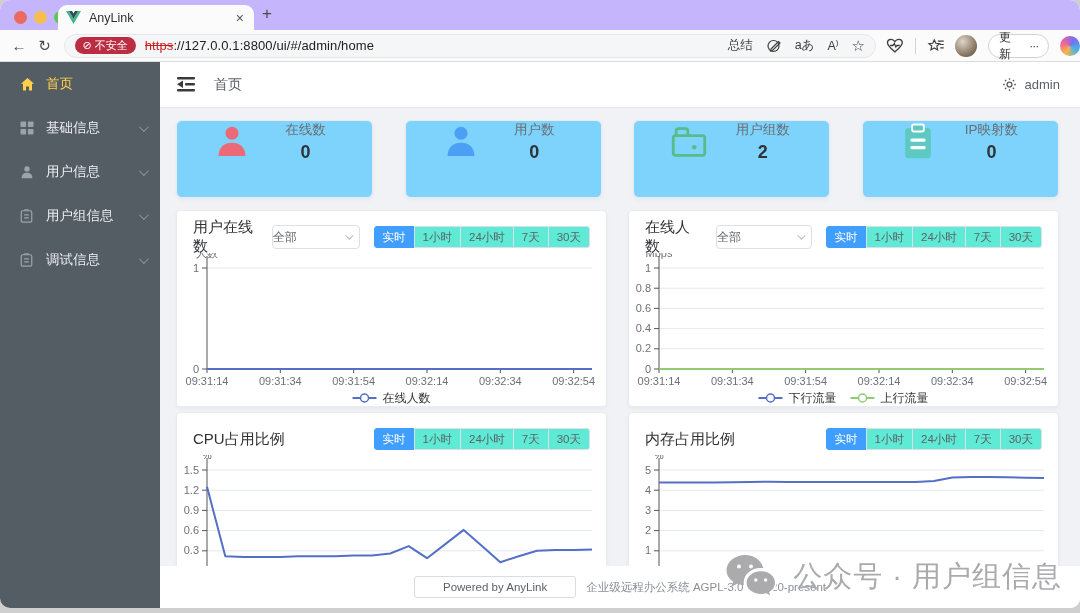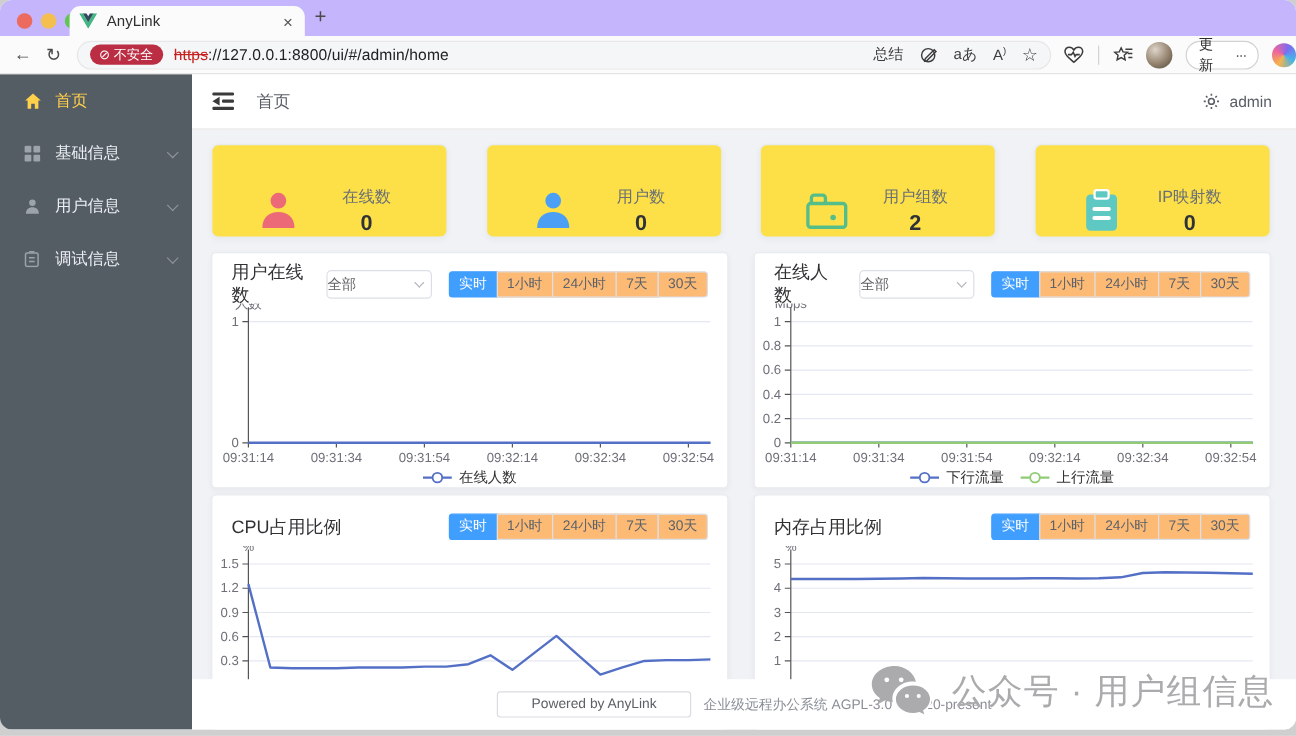--- a/index.html
+++ b/index.html
@@ -48,37 +48,37 @@
     transform:rotate(45deg) translateY(-2px); }
 
   .main { position:absolute; left:160px; top:0; right:0; height:546px; background:#f0f2f5; }
   .mheader { height:46px; background:#fff; border-bottom:1px solid #e7e7e7; display:flex;
     align-items:center; padding:0 20px 0 16px; }
   .crumb { margin-left:18px; font-size:14px; color:#5a5e66; }
   .mh-right { margin-left:auto; display:flex; align-items:center; gap:8px; color:#5a5e66; font-size:13px; }
 
   .content { position:absolute; top:46px; left:0; right:0; bottom:0; }
   .stats-row { position:absolute; top:12px; left:16px; width:883px; display:flex; justify-content:space-between; }
-  .stat-card { width:197px; height:78px; background:#fde047; border:1px solid #e8ebf0; border-radius:6px;
-    box-shadow:0 2px 5px rgba(0,0,0,.04); display:flex; align-items:flex-end; }
+  .stat-card { width:197px; height:78px; background:#7dd3fc; border:1px solid #e8ebf0; border-radius:6px;
+    box-shadow:0 2px 5px rgba(0,0,0,.04); display:flex; align-items:flex-start; }
   .stat-icon { width:42px; height:42px; margin-left:34px; }
   .stat-meta { flex:1; text-align:center; padding-right:14px; }
   .stat-label { font-size:13.5px; color:#6a6f76; }
   .stat-value { margin-top:3px; font-size:18px; font-weight:bold; color:#2f3337; }
 
   .panel { position:absolute; width:431px; height:197px; background:#fff; border:1px solid #e8ebf0;
     border-radius:4px; box-shadow:0 2px 5px rgba(0,0,0,.04); overflow:hidden; }
   .panel-hd { height:42px; display:flex; align-items:center; padding:10px 16px 0; gap:14px; }
   .panel-title { font-size:15px; color:#303133; }
   .p-select { width:100px; height:24px; border:1px solid #dcdfe6; border-radius:4px; background:#fff;
     display:flex; align-items:center; padding:0 8px 0 0; font-size:12px; color:#606266; }
   .p-select .chev2 { margin-left:auto; width:6px; height:6px; border-right:1.3px solid #b4b8bf;
     border-bottom:1.3px solid #b4b8bf; transform:rotate(45deg) translateY(-2px); }
   .ranges { margin-left:auto; display:flex; }
-  .rbtn { height:22px; line-height:20px; padding:0 8px; font-size:11.5px; color:#5d6269; background:#fdba74;
+  .rbtn { height:22px; line-height:20px; padding:0 8px; font-size:11.5px; color:#5d6269; background:#5eead4;
     border:1px solid #dcdfe6; margin-left:-1px; cursor:pointer; white-space:nowrap; }
   .rbtn:first-child { border-radius:3px 0 0 3px; margin-left:0; }
   .rbtn:last-child { border-radius:0 3px 3px 0; }
   .rbtn.active { background:#409eff; border-color:#409eff; color:#fff; }
   .chart-box { position:absolute; left:0; top:42px; width:429px; height:155px; }
   .chart-box svg text { font-family:"Liberation Sans","DejaVu Sans",sans-serif; }
 
   .footer { position:absolute; left:0; right:0; bottom:0; height:42px; background:#fff; z-index:5;
     display:flex; align-items:center; justify-content:center; gap:10px; }
   .powered { border:1px solid #d9dce3; border-radius:3px; padding:4px 28px; font-size:11.5px; color:#5c6066; background:#fff; }
@@ -172,20 +172,30 @@
             <span class="chev"></span>
           </div>
           <div class="side-item">
             <span class="s-icon">
               <svg width="14" height="14" viewBox="0 0 16 16" fill="currentColor">
                 <circle cx="8" cy="4.6" r="3.1"></circle>
                 <path d="M1.8 15 C1.8 10.8 4.5 8.8 8 8.8 C11.5 8.8 14.2 10.8 14.2 15 Z"></path>
               </svg>
             </span>
             <span class="s-label">用户信息</span>
+            <span class="chev"></span>
+          </div>
+          <div class="side-item">
+            <span class="s-icon">
+              <svg width="13" height="14" viewBox="0 0 14 16" fill="none" stroke="currentColor" stroke-width="1.4">
+                <rect x="1" y="2" width="12" height="13" rx="1.6"></rect>
+                <path d="M4.5 1 H9.5 M4.3 6.6 H9.7 M4.3 10.2 H9.7"></path>
+              </svg>
+            </span>
+            <span class="s-label">用户组信息</span>
             <span class="chev"></span>
           </div>
           <div class="side-item">
             <span class="s-icon">
               <svg width="13" height="14" viewBox="0 0 14 16" fill="none" stroke="currentColor" stroke-width="1.4">
                 <rect x="1" y="2" width="12" height="13" rx="1.6"></rect>
                 <path d="M4.5 1 H9.5 M4.3 6.6 H9.7 M4.3 10.2 H9.7"></path>
               </svg>
             </span>
             <span class="s-label">调试信息</span>

